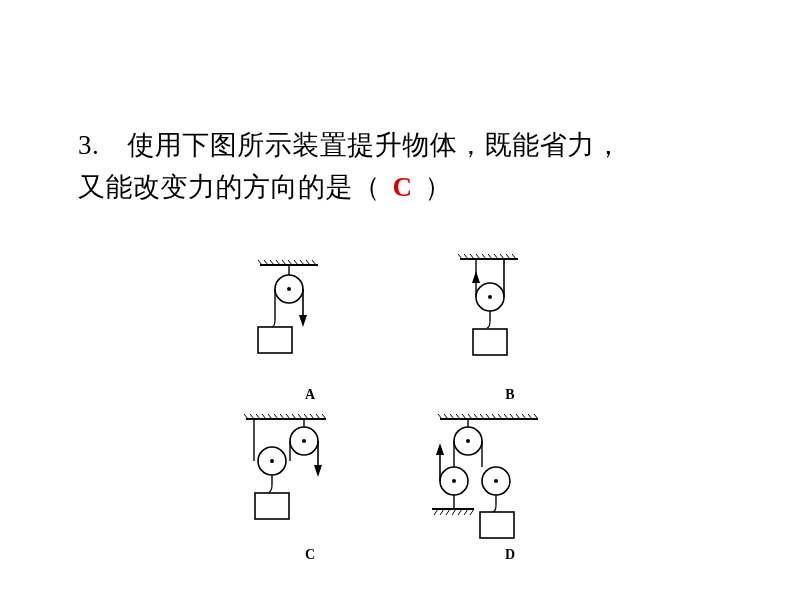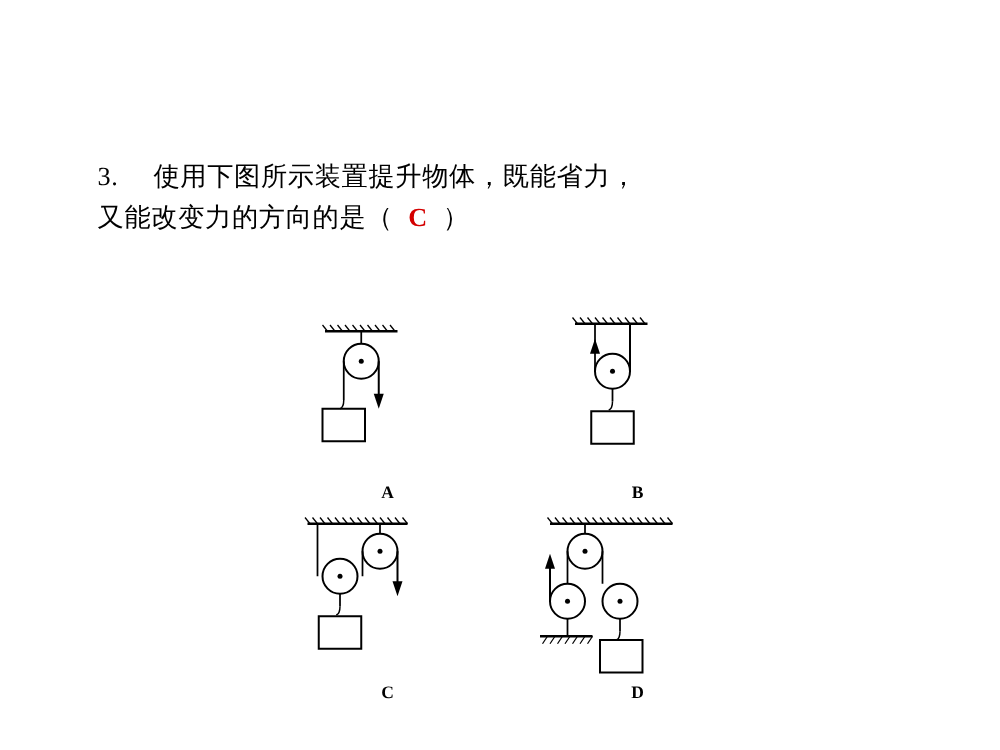--- a/index.html
+++ b/index.html
@@ -17,21 +17,21 @@
     position: relative;
     width: 800px;
     height: 600px;
     box-sizing: border-box;
   }
   .question {
     position: absolute;
     left: 78px;
     top: 125px;
     width: 660px;
-    font-size: 21px;
+    font-size: 27px;
     line-height: 1.55;
     color: #000000;
     letter-spacing: 0.5px;
   }
   .q-number {
     display: inline;
   }
   .q-gap {
     display: inline-block;
     width: 28px;

